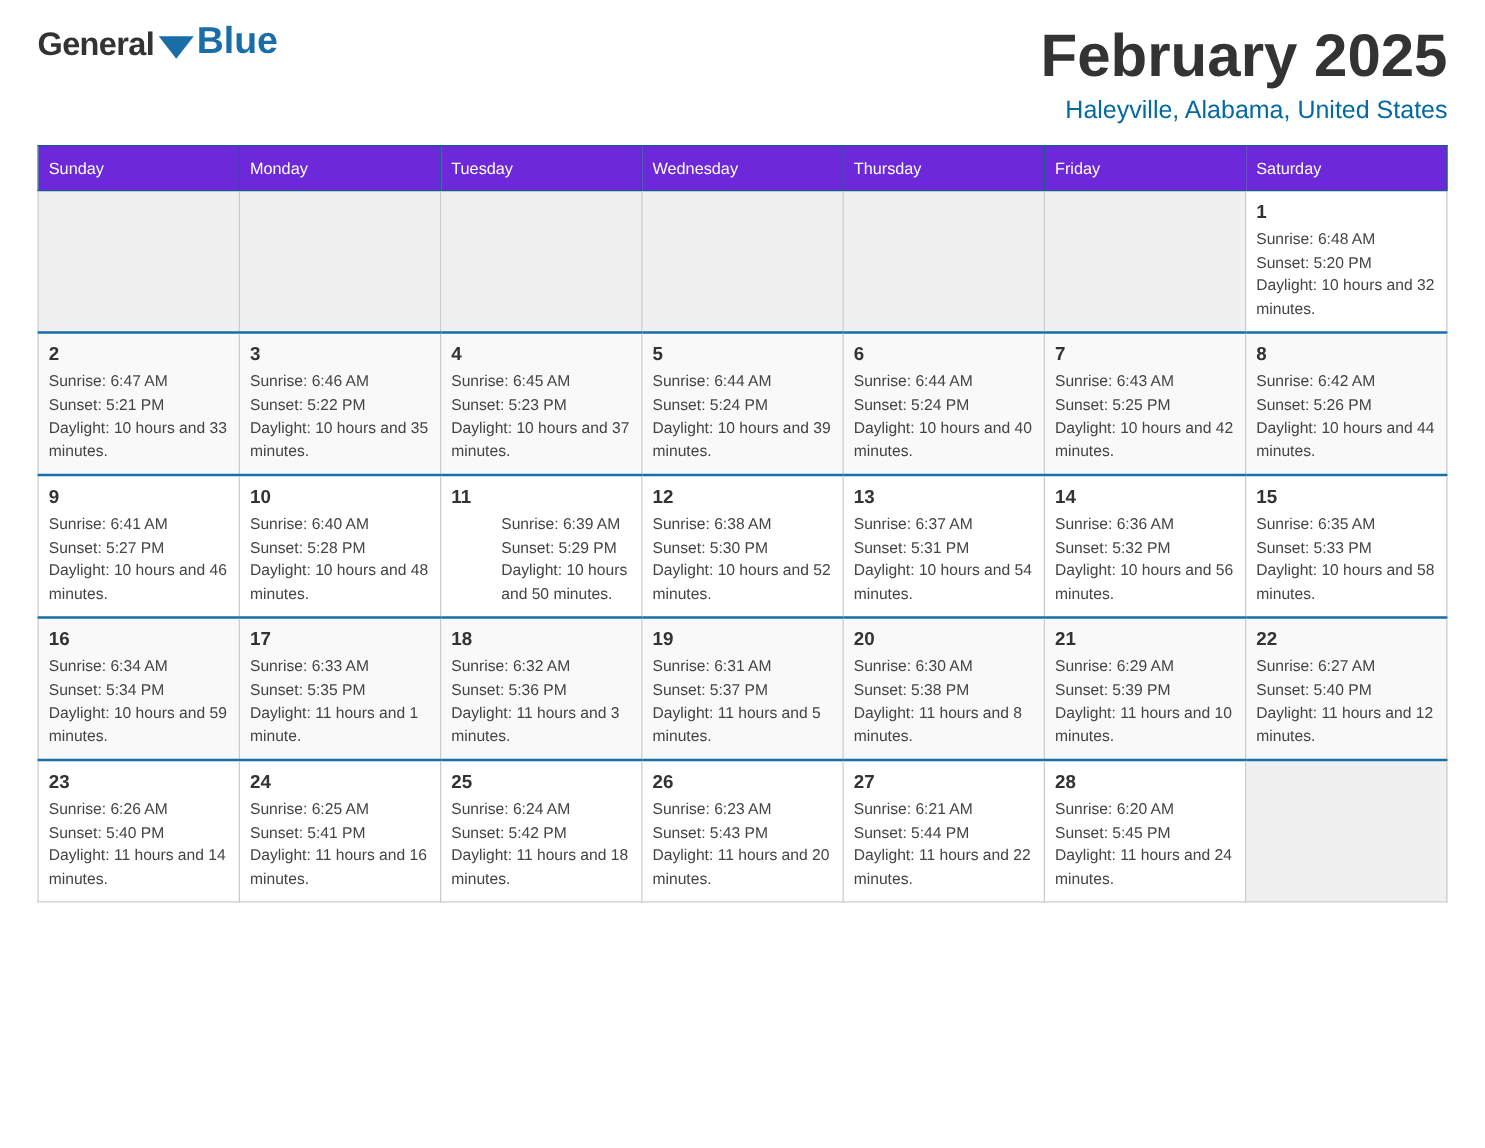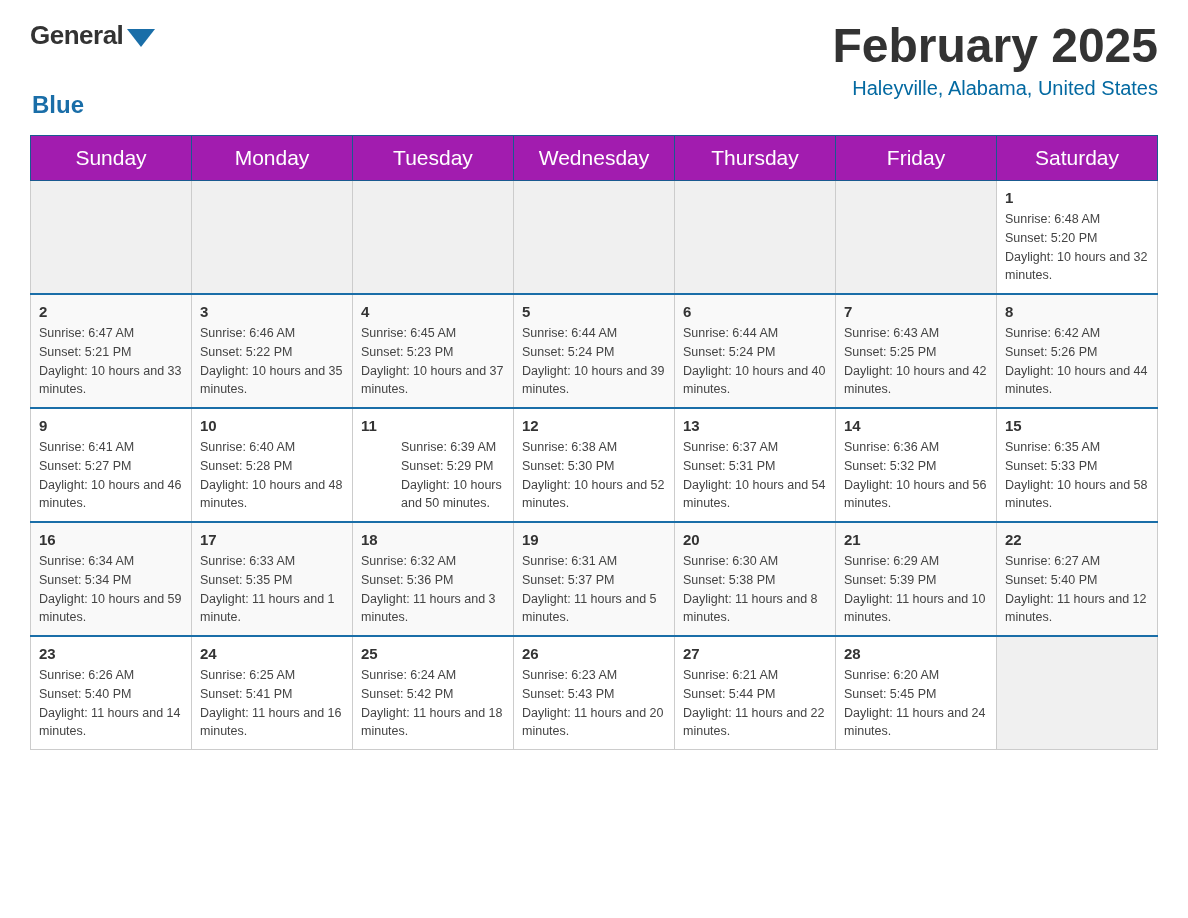--- a/index.html
+++ b/index.html
@@ -11,23 +11,22 @@
       min-height: 918px;
     }
     .header {
       display: flex;
       justify-content: space-between;
       align-items: flex-start;
       margin-bottom: 16px;
     }
     .logo {
       display: flex;
-      flex-direction: column;
+      flex-direction: row;
       align-items: flex-start;
-      gap: 44px;
     }
     .logo-top {
       display: flex;
       align-items: center;
     }
     .logo-general {
       font-size: 26px;
       font-weight: bold;
       color: #333;
       letter-spacing: -0.5px;
@@ -35,21 +34,21 @@
     .logo-triangle {
       width: 0;
       height: 0;
       border-left: 14px solid transparent;
       border-right: 14px solid transparent;
       border-top: 18px solid #1a6ea8;
       margin-left: 4px;
       margin-top: 4px;
     }
     .logo-blue {
-      font-size: 24px;
+      font-size: 30px;
       font-weight: bold;
       color: #1a6ea8;
       margin-top: -4px;
       padding-left: 2px;
       text-align: right;
     }
     .title-section {
       text-align: right;
     }
     .month-title {
@@ -62,25 +61,25 @@
       font-size: 20px;
       color: #0369a1;
       margin-top: 4px;
     }
     .calendar {
       width: 100%;
       border-collapse: collapse;
       border: 1px solid #aaa;
     }
     .calendar th {
-      background-color: #a21caf;
+      background-color: #6d28d9;
       color: #fff;
       padding: 10px 8px;
-      text-align: center;
-      font-size: 21px;
+      text-align: left;
+      font-size: 13px;
       font-weight: normal;
       border: 1px solid #1a5a90;
     }
     .calendar td {
       vertical-align: top;
       padding: 8px;
       border: 1px solid #ccc;
       width: calc(100% / 7);
       min-height: 100px;
       font-size: 13px;

